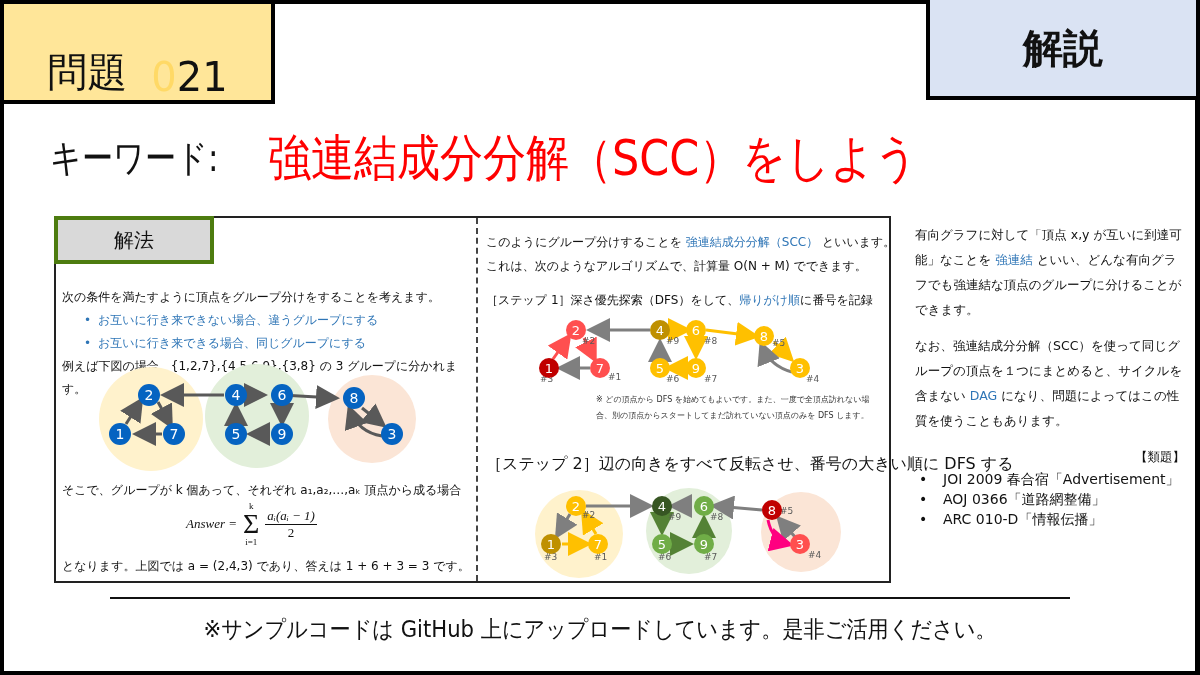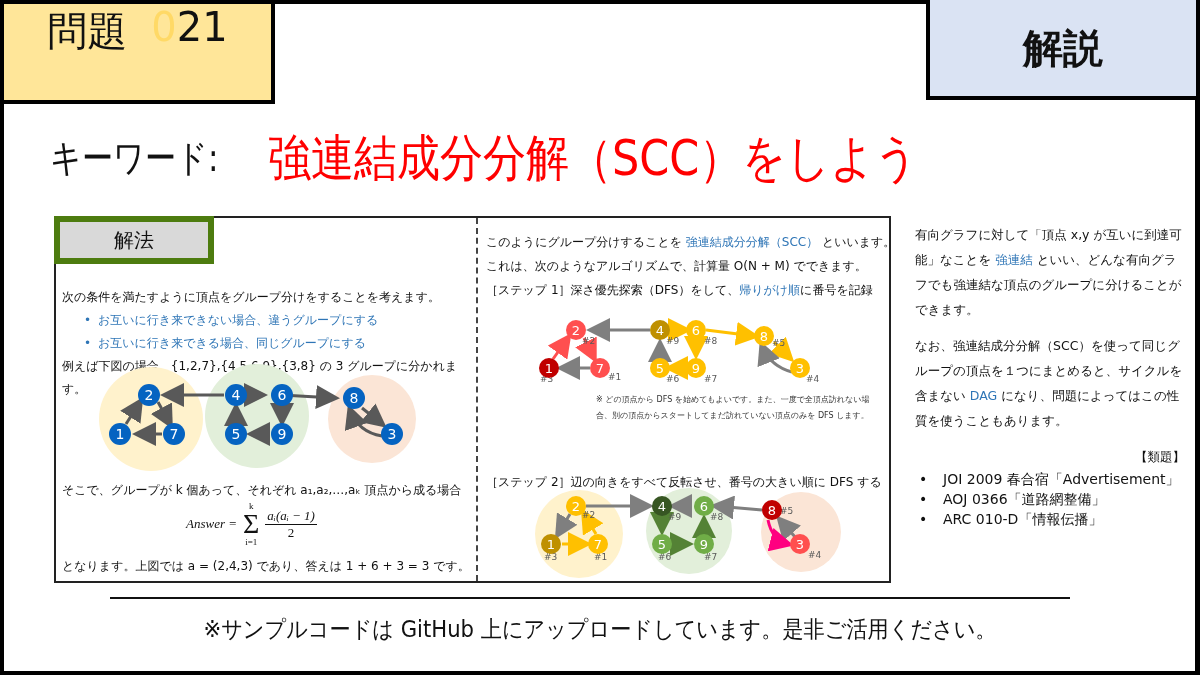--- a/index.html
+++ b/index.html
@@ -1,29 +1,29 @@
 <!DOCTYPE html>
 <html><head>
 <meta charset="utf-8">
 <style>
   * { box-sizing: border-box; margin: 0; padding: 0; }
   html, body { width: 1200px; height: 675px; background: #ffffff; overflow: hidden; }
   body { position: relative; font-family: "DejaVu Sans", "Liberation Sans", sans-serif; color: #111; }
   .frame { position: absolute; left: 0; top: 0; width: 1200px; height: 675px; border: 4px solid #000; border-right-width: 5px; background: #fff; }
-  .tag-problem { position: absolute; left: 0; top: 0; width: 275px; height: 104px; background: #ffe699; border: 4px solid #000; display: flex; align-items: flex-start; justify-content: center; font-size: 40px; }
+  .tag-problem { position: absolute; left: 0; top: 0; width: 275px; height: 104px; background: #ffe699; border: 4px solid #000; display: flex; align-items: flex-end; justify-content: center; font-size: 40px; }
   .tag-problem .num-faded { color: #ffd966; margin-left: 24px; }
   .tag-problem .num { color: #111; }
   .tag-explain { position: absolute; left: 926px; top: 0; width: 274px; height: 100px; background: #dae3f3; border: 4px solid #000; border-top: none; display: flex; align-items: center; justify-content: center; font-size: 40px; font-weight: bold; }
   .keyword-row { position: absolute; left: 50px; top: 118px; height: 80px; display: flex; align-items: center; white-space: nowrap; }
   .keyword-label { font-size: 38px; color: #111; transform: scaleX(0.82); transform-origin: left center; width: 218px; }
   .keyword-title { font-size: 50px; color: #ff0000; transform: scaleX(0.86); transform-origin: left center; }
 
   .panel { position: absolute; left: 54px; top: 216px; width: 837px; height: 367px; border: 2px solid #222; }
   .panel-divider { position: absolute; left: 420px; top: 0; height: 100%; border-left: 2px dashed #444; }
-  .method-tab { position: absolute; left: -2px; top: -2px; width: 160px; height: 48px; background: #d9d9d9; border: 6px solid #4d7c0f; display: flex; align-items: center; justify-content: center; font-size: 20px; }
+  .method-tab { position: absolute; left: -2px; top: -2px; width: 160px; height: 48px; background: #d9d9d9; border: 4px solid #4d7c0f; display: flex; align-items: center; justify-content: center; font-size: 20px; }
   .left-col { position: absolute; left: 6px; top: 56px; width: 410px; font-size: 12px; line-height: 23px; margin-top: 12px; }
   .bullet { padding-left: 36px; color: #2e75b6; position: relative; }
   .bullet::before { content: "•"; position: absolute; left: 22px; color: #2e75b6; }
   .formula { position: absolute; left: 130px; top: 283px; display: flex; align-items: center; font-family: "Liberation Serif", serif; font-style: italic; font-size: 13px; }
   .sigma { display: flex; flex-direction: column; align-items: center; margin: 0 6px; font-style: normal; }
   .sigma .big { font-size: 28px; line-height: 26px; }
   .sigma .lim { font-size: 9px; line-height: 10px; }
   .frac { display: flex; flex-direction: column; align-items: center; }
   .frac .top { border-bottom: 1px solid #111; padding: 0 2px; }
   .right-col { position: absolute; left: 430px; top: 12px; width: 400px; font-size: 12px; line-height: 24px; }
@@ -150,21 +150,21 @@
 
   <div style="position:absolute;left:6px;top:338px;font-size:12px;line-height:20px;white-space:nowrap;">となります。上図では a = (2,4,3) であり、答えは 1 + 6 + 3 = 3 です。</div>
 
   <div class="panel-divider"></div>
 
   <div class="right-col">
     <div style="white-space:nowrap;">
       <span>このようにグループ分けすることを </span><span class="blue">強連結成分分解（SCC）</span><span> といいます。</span>
     </div>
     <div style="white-space:nowrap;">これは、次のようなアルゴリズムで、計算量 O(N + M) でできます。</div>
-    <div style="white-space:nowrap;">
+    <div style="margin-top:10px;white-space:nowrap;">
       <span>［ステップ 1］深さ優先探索（DFS）をして、</span><span class="blue">帰りがけ順</span><span>に番号を記録</span>
     </div>
   </div>
 
   <svg style="position:absolute;left:462px;top:96px;" width="340" height="80" viewBox="0 0 340 80">
     <defs>
       <marker id="m1g" markerWidth="8" markerHeight="8" refX="6" refY="4" orient="auto">
           <path d="M0,0 L8,4 L0,8 z" fill="#7f7f7f"></path>
         </marker>
       <marker id="m1r" markerWidth="8" markerHeight="8" refX="6" refY="4" orient="auto">
@@ -234,21 +234,21 @@
         <circle cx="282" cy="54" r="10" fill="#ffc000"></circle>
         <text x="282" y="59" font-size="13" fill="#fff" text-anchor="middle">3</text>
       </g>
   </svg>
 
   <div style="position:absolute;left:430px;top:174px;width:400px;">
     <div class="note">※ どの頂点から DFS を始めてもよいです。また、一度で全頂点訪れない場</div>
     <div class="note">合、別の頂点からスタートしてまだ訪れていない頂点のみを DFS します。</div>
   </div>
 
-  <div style="position:absolute;left:430px;top:234px;font-size:12px;line-height:24px;white-space:nowrap;margin-top:18px;">［ステップ 2］辺の向きをすべて反転させ、番号の大きい順に DFS する</div>
+  <div style="position:absolute;left:430px;top:234px;font-size:16px;line-height:24px;white-space:nowrap;">［ステップ 2］辺の向きをすべて反転させ、番号の大きい順に DFS する</div>
 
   <svg style="position:absolute;left:462px;top:264px;" width="340" height="100" viewBox="0 0 340 100">
     <defs>
       <marker id="m2g" markerWidth="8" markerHeight="8" refX="6" refY="4" orient="auto">
           <path d="M0,0 L8,4 L0,8 z" fill="#7f7f7f"></path>
         </marker>
       <marker id="m2y" markerWidth="8" markerHeight="8" refX="6" refY="4" orient="auto">
           <path d="M0,0 L8,4 L0,8 z" fill="#ffc000"></path>
         </marker>
       <marker id="m2gr" markerWidth="8" markerHeight="8" refX="6" refY="4" orient="auto">

